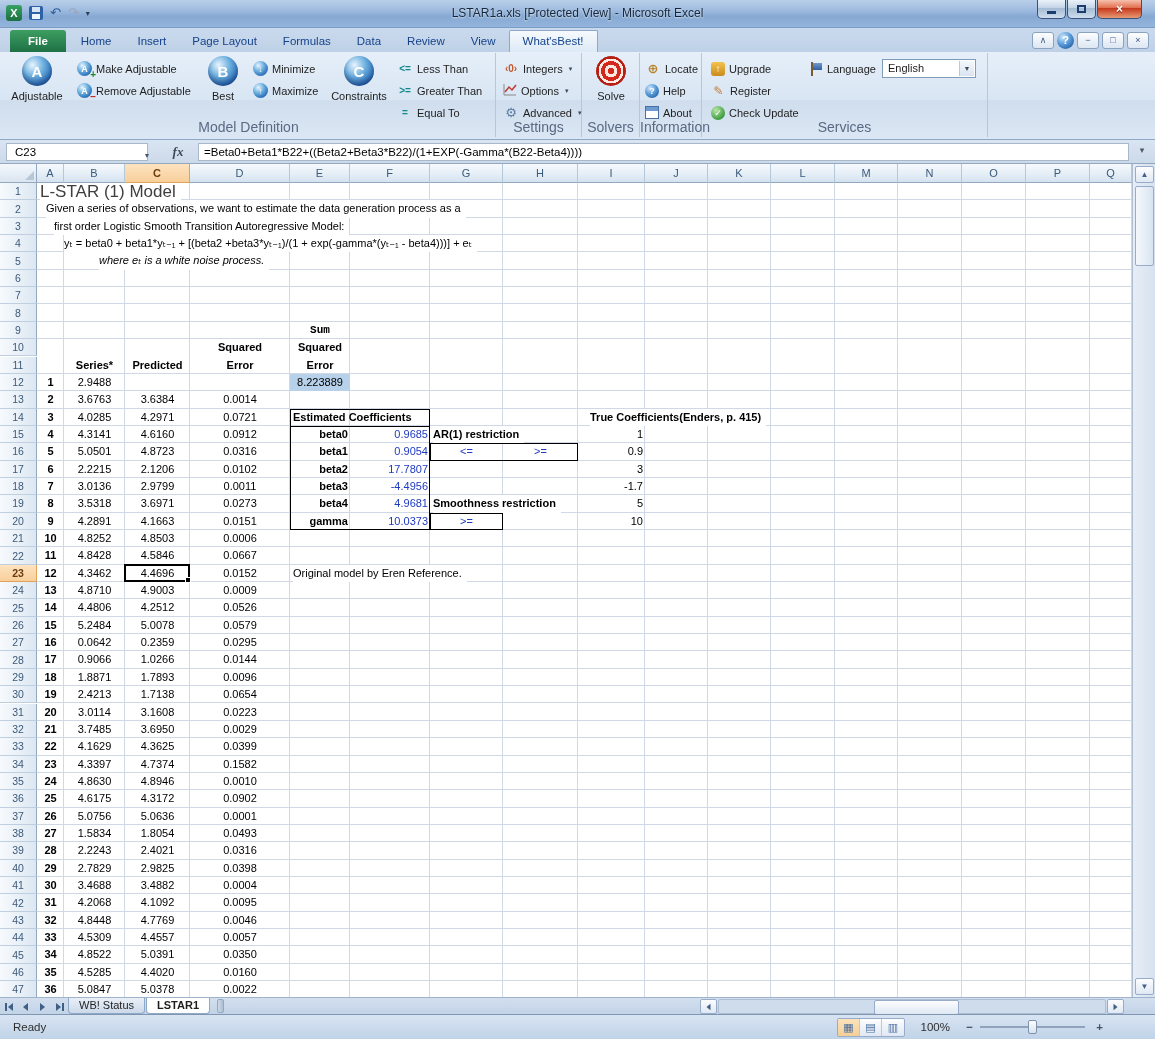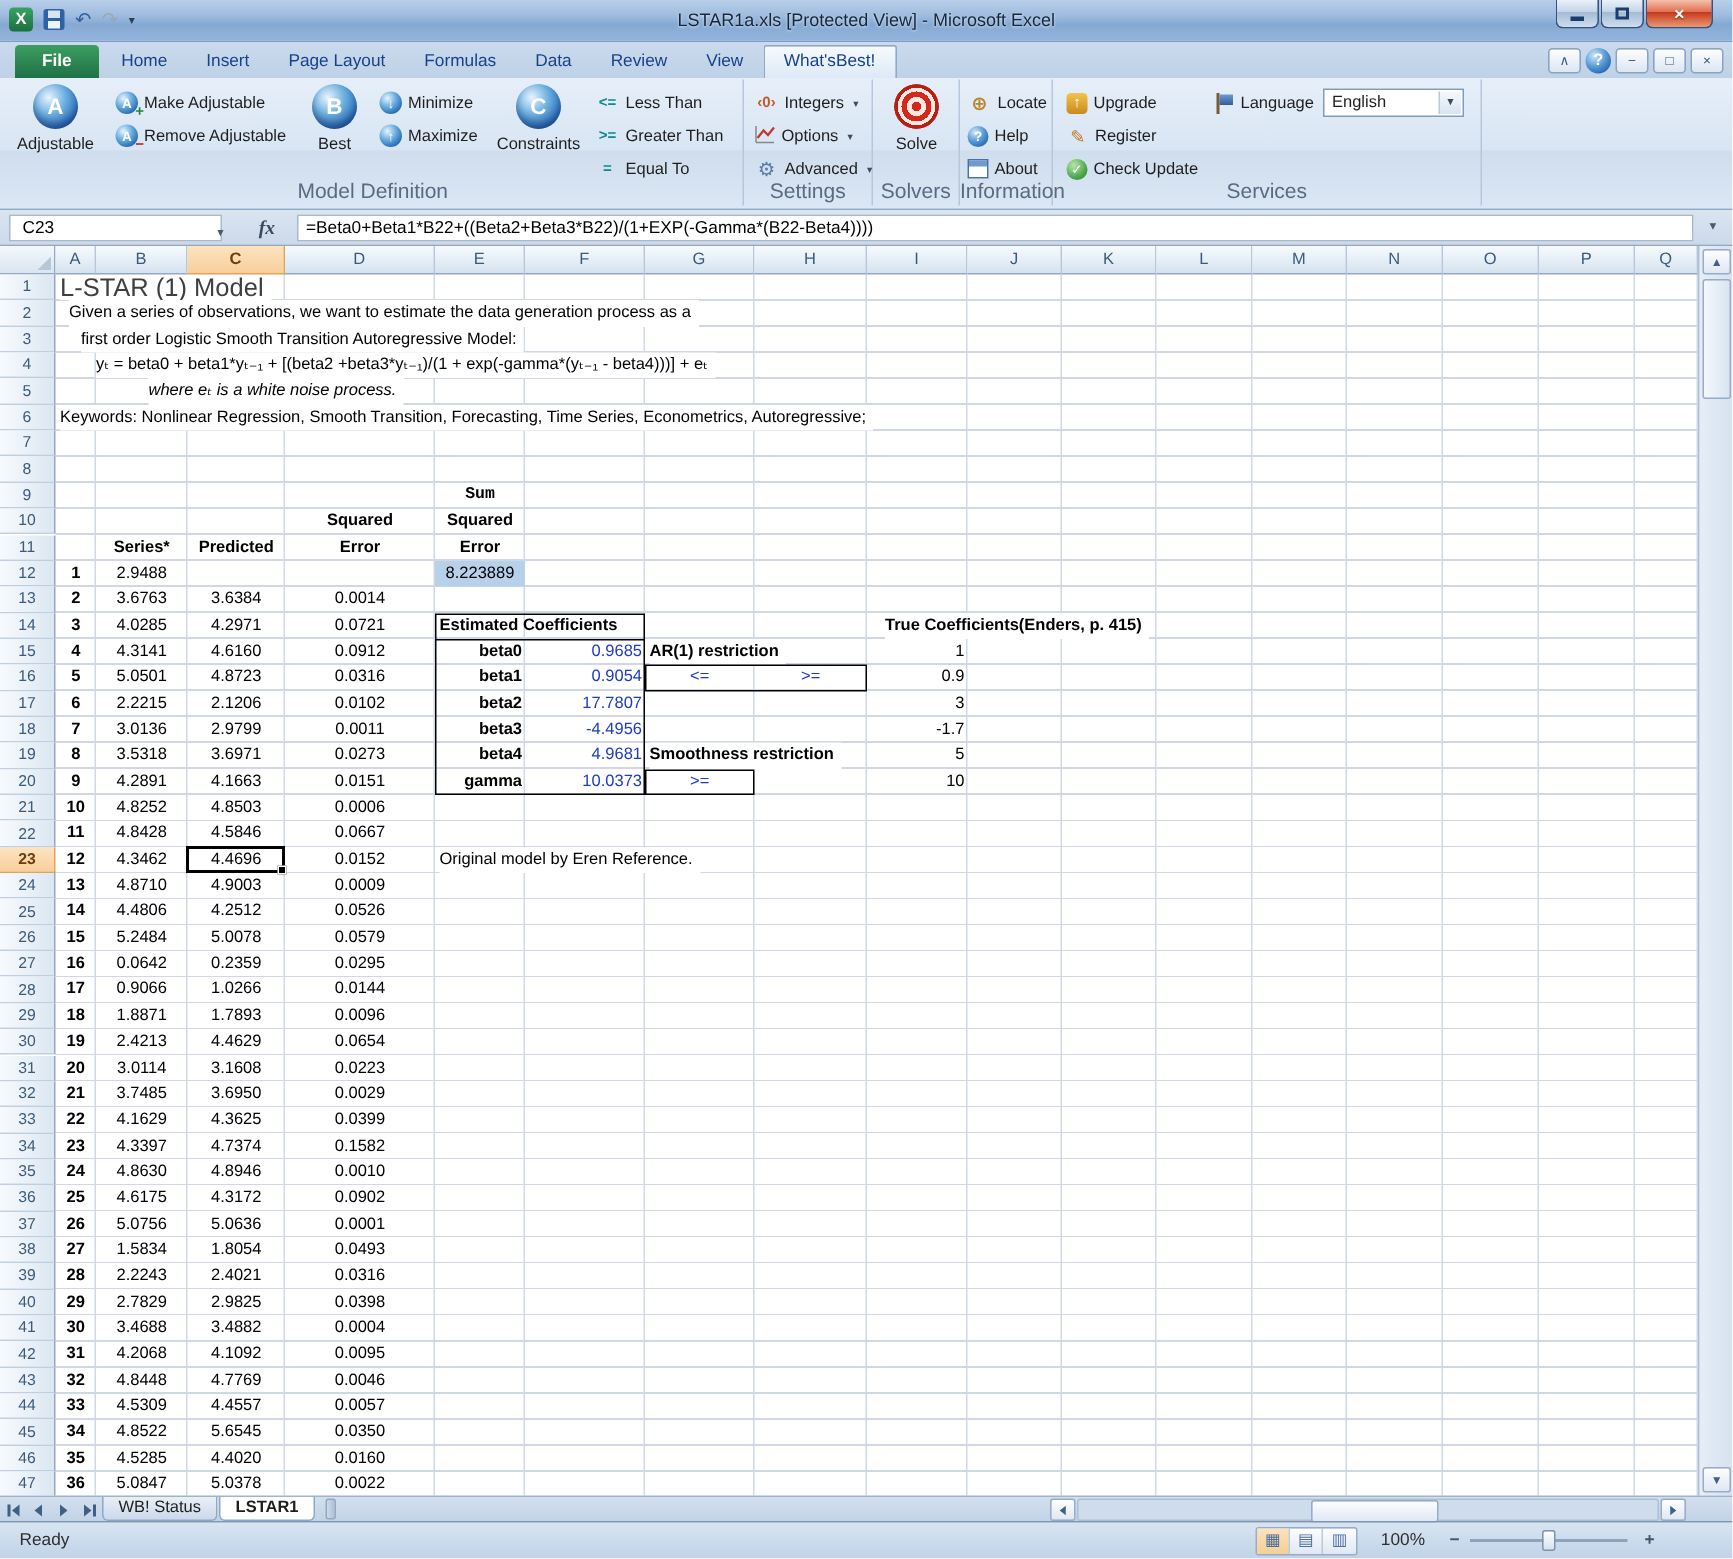--- a/index.html
+++ b/index.html
@@ -447,21 +447,20 @@
       <div class="rowhdr" style="left: 0px; top: 765.05px; width: 37px; height: 17.35px;">44</div>
       <div class="rowhdr" style="left: 0px; top: 782.4px; width: 37px; height: 17.35px;">45</div>
       <div class="rowhdr" style="left: 0px; top: 799.75px; width: 37px; height: 17.35px;">46</div>
       <div class="rowhdr" style="left: 0px; top: 817.1px; width: 37px; height: 17.35px;">47</div>
       <div class="fillE12" style="left: 290px; top: 209.85px; width: 60px; height: 17.35px; background: rgb(183, 209, 234);"></div>
       <div class="ctext doctitle wbg" style="top: 19px; height: 17.35px; line-height: 17.35px; left: 40px;">L-STAR (1) Model</div>
       <div class="ctext wbg" style="top: 36.35px; height: 17.35px; line-height: 17.35px; left: 46px;">Given a series of observations, we want to estimate the data generation process as a</div>
       <div class="ctext wbg" style="top: 53.7px; height: 17.35px; line-height: 17.35px; left: 54px;">first order Logistic Smooth Transition Autoregressive Model:</div>
       <div class="ctext wbg" style="top: 71.05px; height: 17.35px; line-height: 17.35px; left: 64px;">yₜ = beta0 + beta1*yₜ₋₁ + [(beta2 +beta3*yₜ₋₁)/(1 + exp(-gamma*(yₜ₋₁ - beta4)))] + eₜ</div>
       <div class="ctext it wbg" style="top: 88.4px; height: 17.35px; line-height: 17.35px; left: 99px;">where eₜ is a white noise process.</div>
-      <div class="ctext wbg" style="top: 105.75px; height: 17.35px; line-height: 17.35px; left: 40px;">Keywords: Nonlinear Regression, Smooth Transition, Forecasting, Time Series, Econometrics, Autoregressive;</div>
       <div class="ctext b" style="top: 157.8px; height: 17.35px; line-height: 17.35px; left: 292px; width: 56px; text-align: center; font-family: Liberation Mono, monospace;">Sum</div>
       <div class="ctext b" style="top: 175.15px; height: 17.35px; line-height: 17.35px; left: 292px; width: 56px; text-align: center;">Squared</div>
       <div class="ctext b" style="top: 192.5px; height: 17.35px; line-height: 17.35px; left: 292px; width: 56px; text-align: center;">Error</div>
       <div class="ctext b" style="top: 175.15px; height: 17.35px; line-height: 17.35px; left: 192px; width: 96px; text-align: center;">Squared</div>
       <div class="ctext b" style="top: 192.5px; height: 17.35px; line-height: 17.35px; left: 192px; width: 96px; text-align: center;">Error</div>
       <div class="ctext b" style="top: 192.5px; height: 17.35px; line-height: 17.35px; left: 66px; width: 57px; text-align: center;">Series*</div>
       <div class="ctext b" style="top: 192.5px; height: 17.35px; line-height: 17.35px; left: 127px; width: 61px; text-align: center;">Predicted</div>
       <div class="ctext" style="top: 209.85px; height: 17.35px; line-height: 17.35px; left: 292px; width: 56px; text-align: center;">8.223889</div>
       <div class="ctext b" style="top: 209.85px; height: 17.35px; line-height: 17.35px; left: 39px; width: 23px; text-align: center;">1</div>
       <div class="ctext" style="top: 209.85px; height: 17.35px; line-height: 17.35px; left: 66px; width: 57px; text-align: center;">2.9488</div>
@@ -528,21 +527,21 @@
       <div class="ctext b" style="top: 487.45px; height: 17.35px; line-height: 17.35px; left: 39px; width: 23px; text-align: center;">17</div>
       <div class="ctext" style="top: 487.45px; height: 17.35px; line-height: 17.35px; left: 66px; width: 57px; text-align: center;">0.9066</div>
       <div class="ctext" style="top: 487.45px; height: 17.35px; line-height: 17.35px; left: 127px; width: 61px; text-align: center;">1.0266</div>
       <div class="ctext" style="top: 487.45px; height: 17.35px; line-height: 17.35px; left: 192px; width: 96px; text-align: center;">0.0144</div>
       <div class="ctext b" style="top: 504.8px; height: 17.35px; line-height: 17.35px; left: 39px; width: 23px; text-align: center;">18</div>
       <div class="ctext" style="top: 504.8px; height: 17.35px; line-height: 17.35px; left: 66px; width: 57px; text-align: center;">1.8871</div>
       <div class="ctext" style="top: 504.8px; height: 17.35px; line-height: 17.35px; left: 127px; width: 61px; text-align: center;">1.7893</div>
       <div class="ctext" style="top: 504.8px; height: 17.35px; line-height: 17.35px; left: 192px; width: 96px; text-align: center;">0.0096</div>
       <div class="ctext b" style="top: 522.15px; height: 17.35px; line-height: 17.35px; left: 39px; width: 23px; text-align: center;">19</div>
       <div class="ctext" style="top: 522.15px; height: 17.35px; line-height: 17.35px; left: 66px; width: 57px; text-align: center;">2.4213</div>
-      <div class="ctext" style="top: 522.15px; height: 17.35px; line-height: 17.35px; left: 127px; width: 61px; text-align: center;">4.4629</div>
+      <div class="ctext" style="top: 522.15px; height: 17.35px; line-height: 17.35px; left: 127px; width: 61px; text-align: center;">1.7138</div>
       <div class="ctext" style="top: 522.15px; height: 17.35px; line-height: 17.35px; left: 192px; width: 96px; text-align: center;">0.0654</div>
       <div class="ctext b" style="top: 539.5px; height: 17.35px; line-height: 17.35px; left: 39px; width: 23px; text-align: center;">20</div>
       <div class="ctext" style="top: 539.5px; height: 17.35px; line-height: 17.35px; left: 66px; width: 57px; text-align: center;">3.0114</div>
       <div class="ctext" style="top: 539.5px; height: 17.35px; line-height: 17.35px; left: 127px; width: 61px; text-align: center;">3.1608</div>
       <div class="ctext" style="top: 539.5px; height: 17.35px; line-height: 17.35px; left: 192px; width: 96px; text-align: center;">0.0223</div>
       <div class="ctext b" style="top: 556.85px; height: 17.35px; line-height: 17.35px; left: 39px; width: 23px; text-align: center;">21</div>
       <div class="ctext" style="top: 556.85px; height: 17.35px; line-height: 17.35px; left: 66px; width: 57px; text-align: center;">3.7485</div>
       <div class="ctext" style="top: 556.85px; height: 17.35px; line-height: 17.35px; left: 127px; width: 61px; text-align: center;">3.6950</div>
       <div class="ctext" style="top: 556.85px; height: 17.35px; line-height: 17.35px; left: 192px; width: 96px; text-align: center;">0.0029</div>
       <div class="ctext b" style="top: 574.2px; height: 17.35px; line-height: 17.35px; left: 39px; width: 23px; text-align: center;">22</div>
@@ -588,21 +587,21 @@
       <div class="ctext b" style="top: 747.7px; height: 17.35px; line-height: 17.35px; left: 39px; width: 23px; text-align: center;">32</div>
       <div class="ctext" style="top: 747.7px; height: 17.35px; line-height: 17.35px; left: 66px; width: 57px; text-align: center;">4.8448</div>
       <div class="ctext" style="top: 747.7px; height: 17.35px; line-height: 17.35px; left: 127px; width: 61px; text-align: center;">4.7769</div>
       <div class="ctext" style="top: 747.7px; height: 17.35px; line-height: 17.35px; left: 192px; width: 96px; text-align: center;">0.0046</div>
       <div class="ctext b" style="top: 765.05px; height: 17.35px; line-height: 17.35px; left: 39px; width: 23px; text-align: center;">33</div>
       <div class="ctext" style="top: 765.05px; height: 17.35px; line-height: 17.35px; left: 66px; width: 57px; text-align: center;">4.5309</div>
       <div class="ctext" style="top: 765.05px; height: 17.35px; line-height: 17.35px; left: 127px; width: 61px; text-align: center;">4.4557</div>
       <div class="ctext" style="top: 765.05px; height: 17.35px; line-height: 17.35px; left: 192px; width: 96px; text-align: center;">0.0057</div>
       <div class="ctext b" style="top: 782.4px; height: 17.35px; line-height: 17.35px; left: 39px; width: 23px; text-align: center;">34</div>
       <div class="ctext" style="top: 782.4px; height: 17.35px; line-height: 17.35px; left: 66px; width: 57px; text-align: center;">4.8522</div>
-      <div class="ctext" style="top: 782.4px; height: 17.35px; line-height: 17.35px; left: 127px; width: 61px; text-align: center;">5.6545</div>
+      <div class="ctext" style="top: 782.4px; height: 17.35px; line-height: 17.35px; left: 127px; width: 61px; text-align: center;">5.0391</div>
       <div class="ctext" style="top: 782.4px; height: 17.35px; line-height: 17.35px; left: 192px; width: 96px; text-align: center;">0.0350</div>
       <div class="ctext b" style="top: 799.75px; height: 17.35px; line-height: 17.35px; left: 39px; width: 23px; text-align: center;">35</div>
       <div class="ctext" style="top: 799.75px; height: 17.35px; line-height: 17.35px; left: 66px; width: 57px; text-align: center;">4.5285</div>
       <div class="ctext" style="top: 799.75px; height: 17.35px; line-height: 17.35px; left: 127px; width: 61px; text-align: center;">4.4020</div>
       <div class="ctext" style="top: 799.75px; height: 17.35px; line-height: 17.35px; left: 192px; width: 96px; text-align: center;">0.0160</div>
       <div class="ctext b" style="top: 817.1px; height: 17.35px; line-height: 17.35px; left: 39px; width: 23px; text-align: center;">36</div>
       <div class="ctext" style="top: 817.1px; height: 17.35px; line-height: 17.35px; left: 66px; width: 57px; text-align: center;">5.0847</div>
       <div class="ctext" style="top: 817.1px; height: 17.35px; line-height: 17.35px; left: 127px; width: 61px; text-align: center;">5.0378</div>
       <div class="ctext" style="top: 817.1px; height: 17.35px; line-height: 17.35px; left: 192px; width: 96px; text-align: center;">0.0022</div>
       <div class="ctext b" style="top: 244.55px; height: 17.35px; line-height: 17.35px; left: 293px;">Estimated Coefficients</div>

